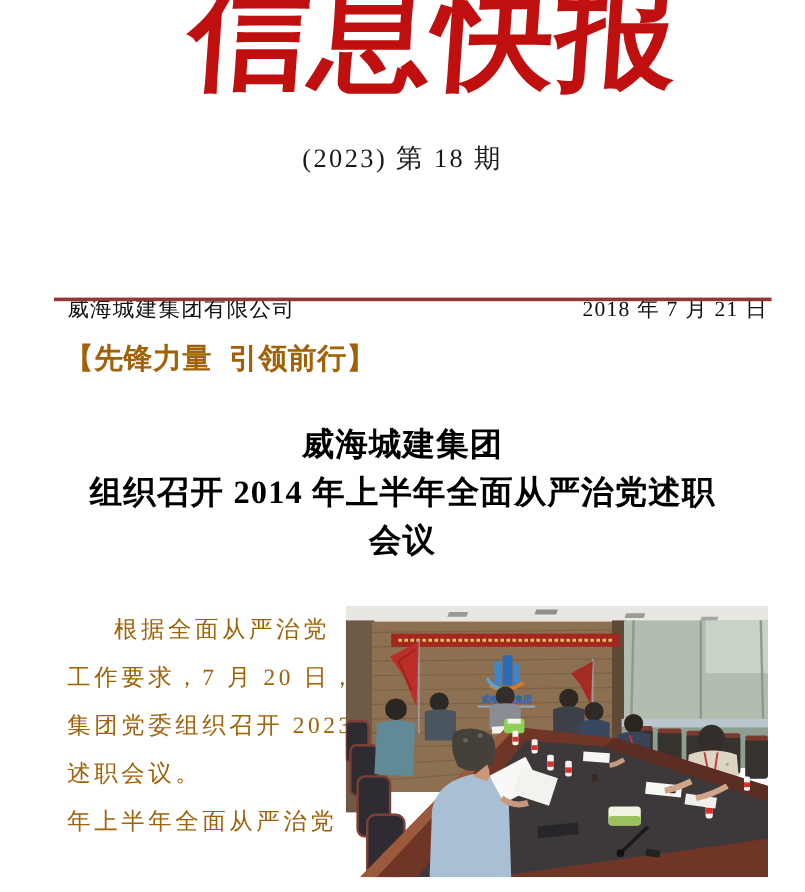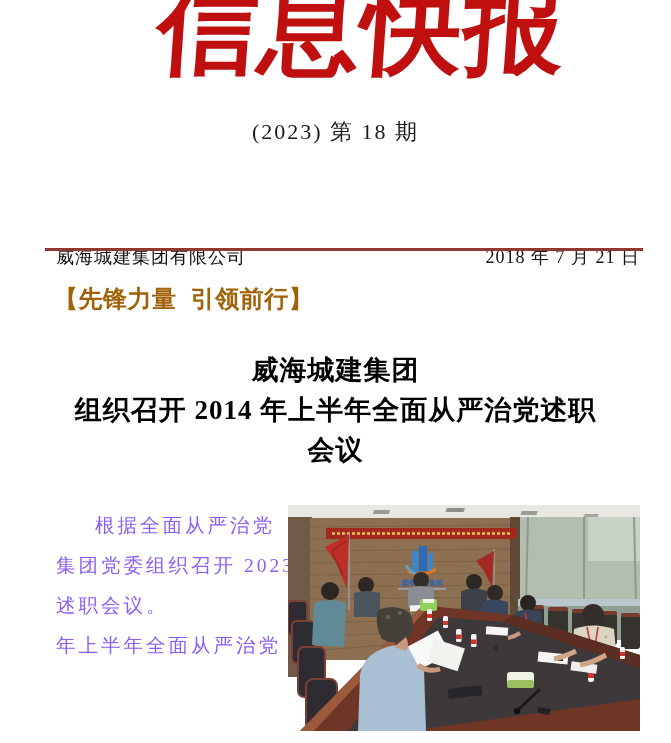--- a/index.html
+++ b/index.html
@@ -58,21 +58,21 @@
   .article-title{
     position:absolute;top:350px;left:0;width:671px;
     text-align:center;font-weight:bold;color:#000;
     font-size:27px;line-height:40px;letter-spacing:1px;
   }
 
   
   .body-text{
     position:absolute;top:506px;left:56px;width:235px;
     font-size:19.5px;line-height:40px;letter-spacing:3px;
-    color:#8b5cf6;
+    color:#a16207;
   }
   .body-line{white-space:nowrap;height:40px;}
   .body-line.indent{padding-left:39px;}
 
   
   .photo-frame{
     position:absolute;top:505px;left:288px;width:352px;height:226px;
     overflow:hidden;
   }
   .photo-frame svg{display:block;}
@@ -96,20 +96,21 @@
 <div class="section-header sans">【先锋力量  引领前行】</div>
 
 <div class="article-title serif">
   <div>威海城建集团</div>
   <div>组织召开 2014 年上半年全面从严治党述职</div>
   <div>会议</div>
 </div>
 
 <div class="body-text serif">
   <div class="body-line indent">根据全面从严治党</div>
+  <div class="body-line">工作要求，7 月 20 日，</div>
   <div class="body-line">集团党委组织召开 2023</div>
   <div class="body-line">述职会议。</div>
   <div class="body-line">年上半年全面从严治党</div>
 </div>
 
 <div class="photo-frame">
 <svg width="352" height="226" viewBox="0 0 352 226" xmlns="http://www.w3.org/2000/svg">
 
   <g>
     <rect x="0" y="0" width="352" height="18" fill="#e9e7e1"></rect>

